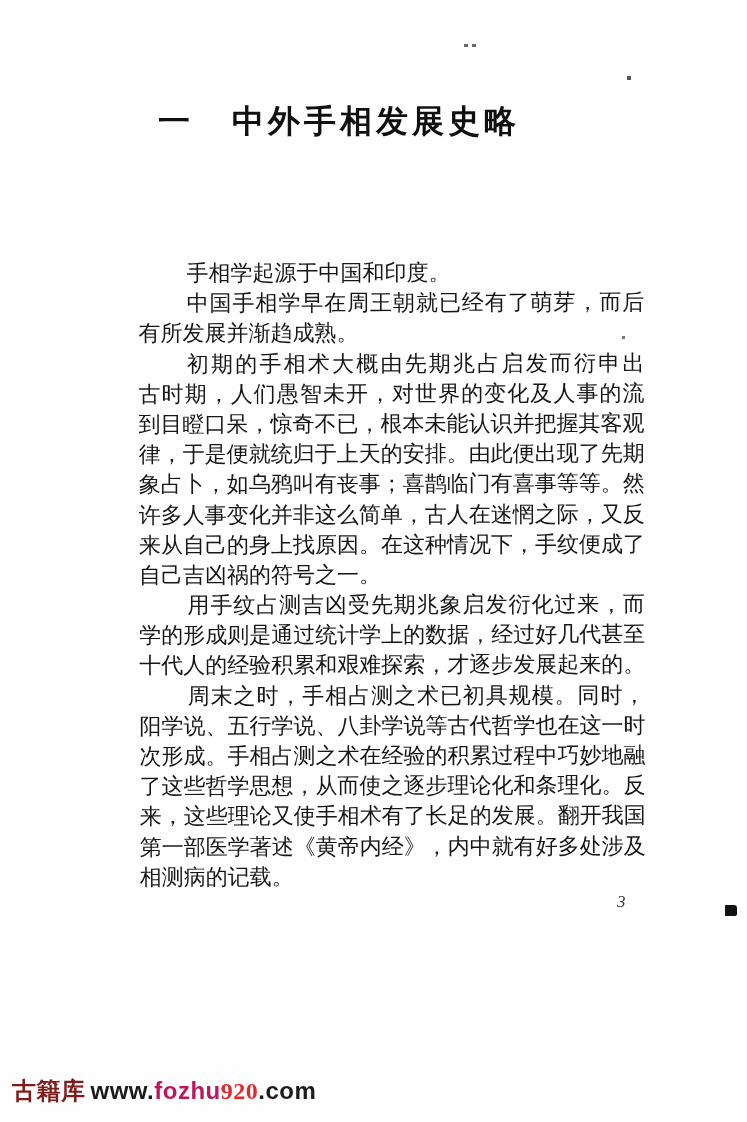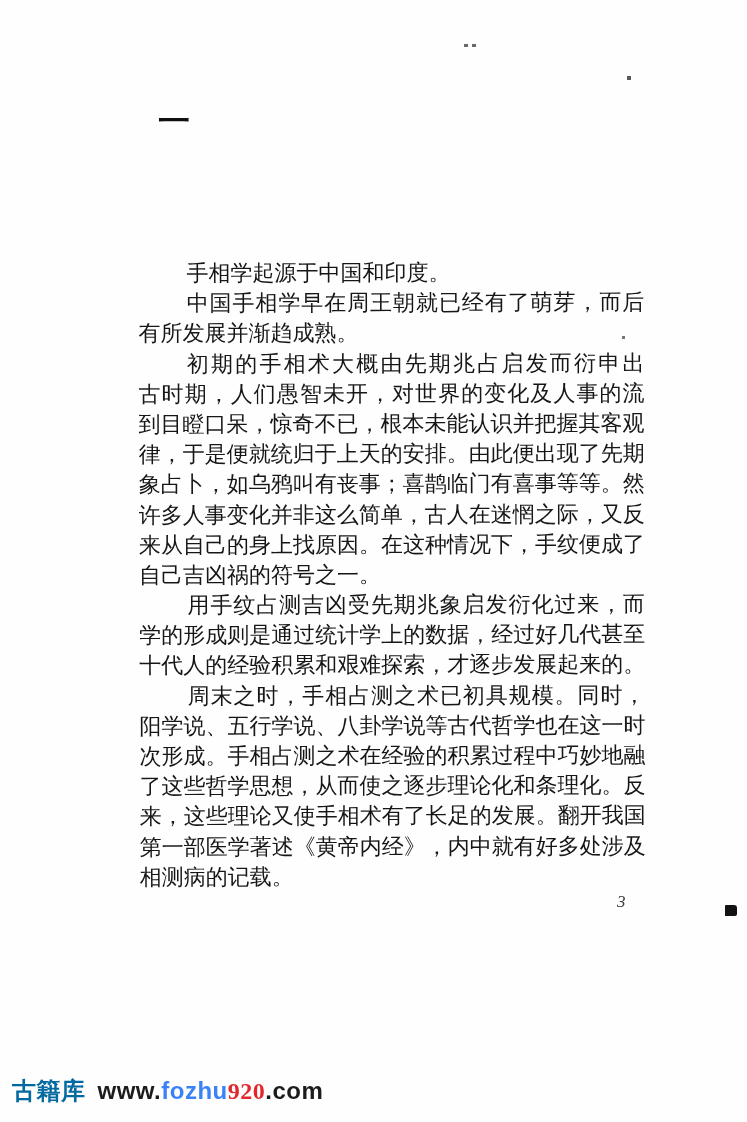--- a/index.html
+++ b/index.html
@@ -87,37 +87,38 @@
     position: absolute;
     left: 12px;
     top: 1075px;
     font-family: "Liberation Sans", "DejaVu Sans", sans-serif;
     font-weight: bold;
     font-size: 24px;
     letter-spacing: 0.5px;
     white-space: nowrap;
     color: #1c1c1c;
   }
-  .watermark .site { margin-right: 12px; color: #0369a1; }
+  .watermark .site { margin-right: 5px; color: #7f1d1d; }
   .watermark .green { }
   .watermark .red { }
 </style>
 </head>
 <body>
 
 <div class="page">
 
   <div class="speck s1"></div>
   <div class="speck s2"></div>
   <div class="speck s3"></div>
   <div class="speck s4"></div>
   <div class="blob-right"></div>
 
   <div class="chapter-title">
     <span class="num">一</span>
+    <span class="txt">中外手相发展史略</span>
   </div>
 
   <div class="body-text">
     <div class="line indent">手相学起源于中国和印度。</div>
     <div class="line indent full">中国手相学早在周王朝就已经有了萌芽，而后逐步</div>
     <div class="line">有所发展并渐趋成熟。</div>
     <div class="line indent full">初期的手相术大概由先期兆占启发而衍申出来。上</div>
     <div class="line full">古时期，人们愚智未开，对世界的变化及人事的流迁，感</div>
     <div class="line full">到目瞪口呆，惊奇不已，根本未能认识并把握其客观规</div>
     <div class="line full">律，于是便就统归于上天的安排。由此便出现了先期的兆</div>
@@ -133,16 +134,16 @@
     <div class="line full">次形成。手相占测之术在经验的积累过程中巧妙地融进</div>
     <div class="line full">了这些哲学思想，从而使之逐步理论化和条理化。反过头</div>
     <div class="line full">来，这些理论又使手相术有了长足的发展。翻开我国现存</div>
     <div class="line full">第一部医学著述《黄帝内经》，内中就有好多处涉及到手</div>
     <div class="line">相测病的记载。</div>
   </div>
 
   <div class="page-number">3</div>
 
   <div class="watermark">
-    <span class="site">古籍库</span><span class="www">www.</span><span class="green" style="color: #3b82f6; text-align: center;">fozhu</span><span class="red" style="color: rgb(227, 40, 45); font-family: Liberation Serif, serif;">920</span><span class="tld">.com</span>
+    <span class="site">古籍库</span><span class="www">www.</span><span class="green" style="color: #be185d; text-align: center;">fozhu</span><span class="red" style="color: rgb(227, 40, 45); font-family: Liberation Serif, serif;">920</span><span class="tld">.com</span>
   </div>
 
 </div>
 
 </body></html>

